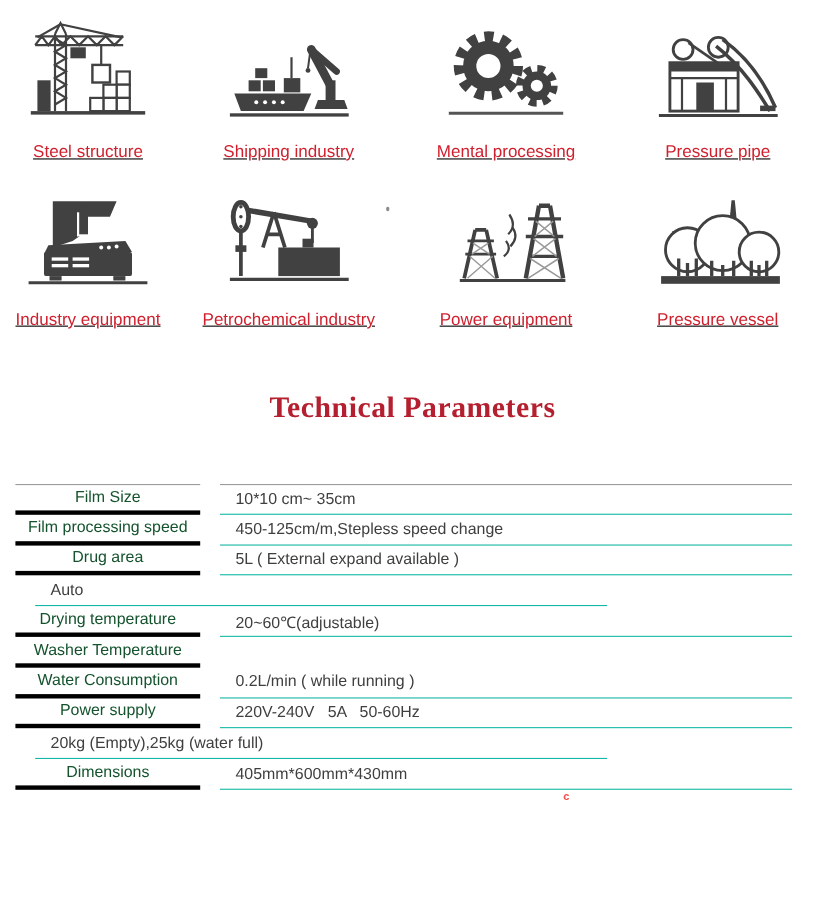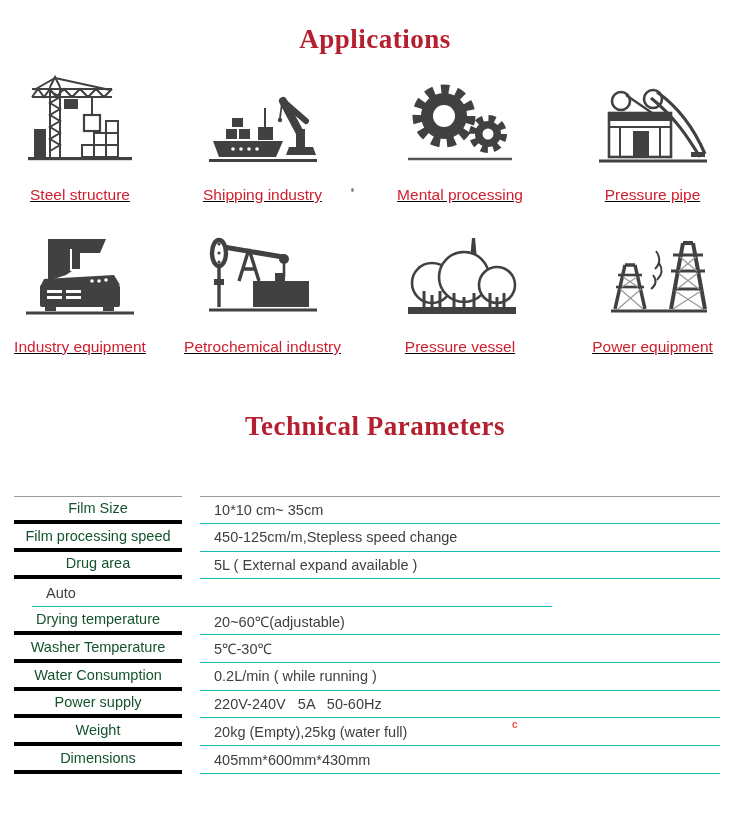--- a/index.html
+++ b/index.html
@@ -26,21 +26,20 @@
            font-size:14.5px;color:#3f3f3f;padding-left:14px;box-sizing:border-box;white-space:pre;}
   .p-row.first .p-name,.p-row.first .p-value{border-top:1px solid #9b9b9b;}
   .stray-c{position:absolute;left:512px;top:719px;color:#f4504e;font-size:10px;font-weight:bold;}
   .stray-dot{position:absolute;left:351px;top:188px;width:3px;height:4px;background:#8a8a8a;border-radius:50%;}
 </style>
 </head>
 <body>
 
 <div class="page">
 
-  <h1 class="sec-title title-apps">Applications</h1>
 
   <div class="app-grid">
 
     <div class="app-cell">
       <div class="icon-wrap">
         <svg width="120" height="100" viewBox="0 0 120 100">
           <g stroke="#414141" stroke-width="2" fill="none">
             <line x1="30" y1="16" x2="30" y2="86"></line>
               <line x1="40" y1="16" x2="40" y2="86"></line>
             <path d="M30 20 L40 26 L30 32 L40 38 L30 44 L40 50 L30 56 L40 62 L30 68 L40 74 L30 80"></path>
@@ -178,20 +177,55 @@
           <rect x="11" y="56" width="10" height="6" fill="#414141"></rect>
           <line x1="6" y1="87" x2="114" y2="87" stroke="#414141" stroke-width="3"></line>
         </svg>
       </div>
       <div class="app-label">Petrochemical industry</div>
     </div>
 
     <div class="app-cell">
       <div class="icon-wrap">
         <svg width="120" height="100" viewBox="0 0 120 100">
+          <g stroke="#414141" stroke-width="4" fill="none">
+            <path d="M78 86 L90 20 M112 86 L100 20 M90 20 H100"></path>
+          </g>
+          <g stroke="#414141" stroke-width="3" fill="none">
+            <line x1="80" y1="32" x2="110" y2="32"></line>
+              <line x1="78" y1="48" x2="112" y2="48"></line>
+              <line x1="80" y1="66" x2="110" y2="66"></line>
+          </g>
+          <g stroke="#9a9a9a" stroke-width="1.4" fill="none">
+            <path d="M87 34 L104 48 M103 34 L86 48 M85 50 L106 66 M105 50 L84 66 M82 68 L110 86 M108 68 L80 86"></path>
+          </g>
+          <g stroke="#414141" stroke-width="3.4" fill="none">
+            <path d="M22 86 L32 42 M52 86 L42 42 M32 42 H42"></path>
+          </g>
+          <g stroke="#414141" stroke-width="2.6" fill="none">
+            <line x1="25" y1="52" x2="49" y2="52"></line>
+              <line x1="23" y1="64" x2="51" y2="64"></line>
+          </g>
+          <g stroke="#9a9a9a" stroke-width="1.3" fill="none">
+            <path d="M30 54 L45 64 M44 54 L29 64 M27 66 L50 86 M48 66 L25 86"></path>
+          </g>
+          <g stroke="#414141" stroke-width="2" fill="none">
+            <path d="M63 28 Q70 38 62 46"></path>
+              <path d="M66 40 Q72 49 64 57"></path>
+              <path d="M60 52 Q66 60 58 66"></path>
+          </g>
+          <line x1="18" y1="88" x2="114" y2="88" stroke="#414141" stroke-width="2.8"></line>
+        </svg>
+      </div>
+      <div class="app-label">Power equipment</div>
+    </div>
+
+    <div class="app-cell">
+      <div class="icon-wrap">
+        <svg width="120" height="100" viewBox="0 0 120 100">
           <path d="M70 36 L72 15 L75 15 L77 36 Z" fill="#414141"></path>
           <line x1="18" y1="44" x2="50" y2="44" stroke="#414141" stroke-width="1.6"></line>
           <line x1="52" y1="36" x2="80" y2="36" stroke="#414141" stroke-width="1.6"></line>
           <line x1="84" y1="50" x2="110" y2="50" stroke="#414141" stroke-width="1.6"></line>
           <circle cx="32" cy="60" r="20" fill="#fff" stroke="#414141" stroke-width="2.6"></circle>
           <circle cx="64" cy="54" r="25" fill="#fff" stroke="#414141" stroke-width="2.6"></circle>
           <circle cx="97" cy="62" r="18" fill="#fff" stroke="#414141" stroke-width="2.6"></circle>
           <g stroke="#414141" stroke-width="3">
             <line x1="24" y1="68" x2="24" y2="84"></line>
               <line x1="32" y1="72" x2="32" y2="84"></line>
@@ -202,55 +236,20 @@
             <line x1="90" y1="70" x2="90" y2="84"></line>
               <line x1="97" y1="74" x2="97" y2="84"></line>
               <line x1="104" y1="70" x2="104" y2="84"></line>
           </g>
           <rect x="8" y="84" width="108" height="7" fill="#414141"></rect>
         </svg>
       </div>
       <div class="app-label">Pressure vessel</div>
     </div>
 
-    <div class="app-cell">
-      <div class="icon-wrap">
-        <svg width="120" height="100" viewBox="0 0 120 100">
-          <g stroke="#414141" stroke-width="4" fill="none">
-            <path d="M78 86 L90 20 M112 86 L100 20 M90 20 H100"></path>
-          </g>
-          <g stroke="#414141" stroke-width="3" fill="none">
-            <line x1="80" y1="32" x2="110" y2="32"></line>
-              <line x1="78" y1="48" x2="112" y2="48"></line>
-              <line x1="80" y1="66" x2="110" y2="66"></line>
-          </g>
-          <g stroke="#9a9a9a" stroke-width="1.4" fill="none">
-            <path d="M87 34 L104 48 M103 34 L86 48 M85 50 L106 66 M105 50 L84 66 M82 68 L110 86 M108 68 L80 86"></path>
-          </g>
-          <g stroke="#414141" stroke-width="3.4" fill="none">
-            <path d="M22 86 L32 42 M52 86 L42 42 M32 42 H42"></path>
-          </g>
-          <g stroke="#414141" stroke-width="2.6" fill="none">
-            <line x1="25" y1="52" x2="49" y2="52"></line>
-              <line x1="23" y1="64" x2="51" y2="64"></line>
-          </g>
-          <g stroke="#9a9a9a" stroke-width="1.3" fill="none">
-            <path d="M30 54 L45 64 M44 54 L29 64 M27 66 L50 86 M48 66 L25 86"></path>
-          </g>
-          <g stroke="#414141" stroke-width="2" fill="none">
-            <path d="M63 28 Q70 38 62 46"></path>
-              <path d="M66 40 Q72 49 64 57"></path>
-              <path d="M60 52 Q66 60 58 66"></path>
-          </g>
-          <line x1="18" y1="88" x2="114" y2="88" stroke="#414141" stroke-width="2.8"></line>
-        </svg>
-      </div>
-      <div class="app-label">Power equipment</div>
-    </div>
-
   </div>
 
   <h1 class="sec-title title-params">Technical Parameters</h1>
 
   <div class="param-table">
     <div class="p-row first">
       <div class="p-name">Film Size</div>
       <div class="p-gap"></div>
       <div class="p-value">10*10 cm~ 35cm</div>
     </div>
@@ -269,34 +268,32 @@
       <div class="p-value">Auto</div>
     </div>
     <div class="p-row">
       <div class="p-name">Drying temperature</div>
       <div class="p-gap"></div>
       <div class="p-value">20~60℃(adjustable)</div>
     </div>
     <div class="p-row">
       <div class="p-name">Washer Temperature</div>
       <div class="p-gap"></div>
-      <div class="p-value">5℃-30℃</div>
     </div>
     <div class="p-row">
       <div class="p-name">Water Consumption</div>
       <div class="p-gap"></div>
       <div class="p-value">0.2L/min ( while running )</div>
     </div>
     <div class="p-row">
       <div class="p-name">Power supply</div>
       <div class="p-gap"></div>
       <div class="p-value">220V-240V   5A   50-60Hz</div>
     </div>
     <div class="p-row">
-      <div class="p-name">Weight</div>
       <div class="p-gap"></div>
       <div class="p-value">20kg (Empty),25kg (water full)</div>
     </div>
     <div class="p-row">
       <div class="p-name">Dimensions</div>
       <div class="p-gap"></div>
       <div class="p-value">405mm*600mm*430mm</div>
     </div>
   </div>
 

